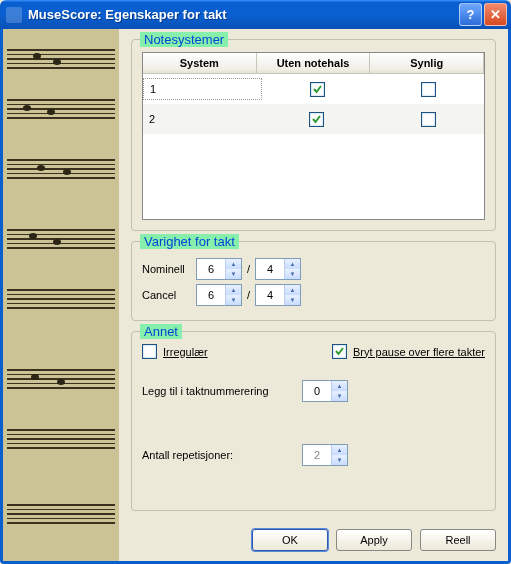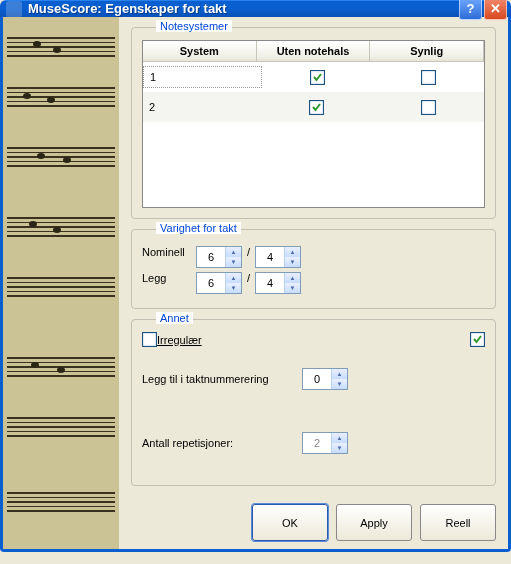--- a/index.html
+++ b/index.html
@@ -6,21 +6,21 @@
     margin: 0;
     font-family: Tahoma, Arial, sans-serif;
     font-size: 11px;
     background: #ece9d8;
     width: 511px;
     height: 564px;
     overflow: hidden;
     box-sizing: border-box;
   }
   .titlebar {
-    height: 17px;
+    height: 29px;
     background: linear-gradient(to bottom,#3a95ff 0%,#0a5fd0 8%,#0a5fd0 50%,#0951b8 100%);
     color: #fff;
     display: flex;
     align-items: center;
     padding: 0 4px 0 6px;
     border-radius: 6px 6px 0 0;
   }
   .title-icon {
     width: 16px; height: 16px;
     margin-right: 6px;
@@ -81,25 +81,25 @@
   }
   .group {
     border:1px solid #c0c0b4;
     border-radius:4px;
     padding:12px 10px 10px 10px;
     position:relative;
     margin-bottom:10px;
   }
   .group-legend {
     position:absolute;
-    top:-8px;left:24px;
-    background:#ffffff;
+    top:-8px;left:8px;
+    background:#86efac;
     color:#0046d5;
     padding:0 4px;
-    font-size:11px;
+    font-size:13px;
   }
   .table {
     border:1px solid #888;
     background:#fff;
     width:100%;
     height:168px;
     box-sizing:border-box;
   }
   .thead {
     display:flex;
@@ -120,41 +120,41 @@
   .td.first{justify-content:flex-start;padding-left:6px;border:1px dotted #999;height:22px;box-sizing:border-box;}
   .td.first.plain{border:none;}
   .chk {
     width:13px;height:13px;background:#fff;border:1px solid #1c5180;
     display:flex;align-items:center;justify-content:center;
     box-shadow:inset 0 0 2px #8ab2e2;
   }
   .chk svg{display:none;}
   .chk.checked{}
   .chk.checked svg{display:block;}
-  .field-row {display:flex;margin:4px 0;}
+  .field-row {display:flex;align-items:center;margin:4px 0;}
   .lbl{width:54px;}
   .spin {
     display:flex;align-items:stretch;
     border:1px solid #7f9db9;background:#fff;
     height:20px;
   }
   .spin input{border:none;width:28px;text-align:center;font-size:11px;padding:0;}
   .spin input.readonly{color:#888;}
   .spin-btns{width:15px;display:flex;flex-direction:column;border-left:1px solid #b8d0ee;}
   .spin-btns span{flex:1;background:linear-gradient(#e8f0ff,#c8dcff);display:flex;align-items:center;justify-content:center;font-size:6px;color:#4a6aa8;}
   .slash{margin:0 5px;}
   .row3{display:flex;align-items:center;margin:21px 0;}
   .row3 .rowlbl{width:160px;}
   .twoCol{display:flex;justify-content:space-between;align-items:center;}
-  .chk-label{display:flex;align-items:center;text-decoration:underline;}
+  .chk-label{display:flex;align-items:center;gap:6px;text-decoration:underline;}
   .group.flex1{flex:1;display:flex;flex-direction:column;justify-content:space-between;}
   .filler{flex:1;}
   .buttons{display:flex;justify-content:flex-end;gap:8px;margin-top:auto;padding-top:8px;}
   .btn{
-    min-width:76px;height:37px;
+    min-width:76px;height:22px;
     background:linear-gradient(#fff,#ece9d8);
     border:1px solid #888;border-radius:3px;
     font-size:11px;
   }
   .btn.default{box-shadow:0 0 0 1px #5a8ad8;border-color:#2a5ab0;}
 </style>
 </head>
 <body>
 
 <div class="titlebar">
@@ -287,21 +287,21 @@
         <span class="slash">/</span>
         <div class="spin">
             <input value="4" style="">
             <div class="spin-btns">
               <span>▲</span>
               <span>▼</span>
             </div>
           </div>
       </div>
       <div class="field-row">
-        <span class="lbl">Legg</span>
+        <span class="lbl">Cancel</span>
         <div class="spin">
             <input value="6" style="">
             <div class="spin-btns">
               <span>▲</span>
               <span>▼</span>
             </div>
           </div>
         <span class="slash">/</span>
         <div class="spin">
             <input value="4" style="">
@@ -319,20 +319,21 @@
         <div class="chk-label">
           <div class="chk"></div>
           <span>Irregulær</span>
         </div>
         <div class="chk-label">
           <div class="chk checked">
               <svg width="11" height="11" viewBox="0 0 11 11">
                 <path d="M2 5 L4.5 8 L9 2" stroke="#2f9a2f" stroke-width="2" fill="none"></path>
               </svg>
             </div>
+          <span>Bryt pause over flere takter</span>
         </div>
       </div>
       <div class="row3">
         <span class="rowlbl">Legg til i taktnummerering</span>
         <div class="spin">
             <input value="0" style="">
             <div class="spin-btns">
               <span>▲</span>
               <span>▼</span>
             </div>

